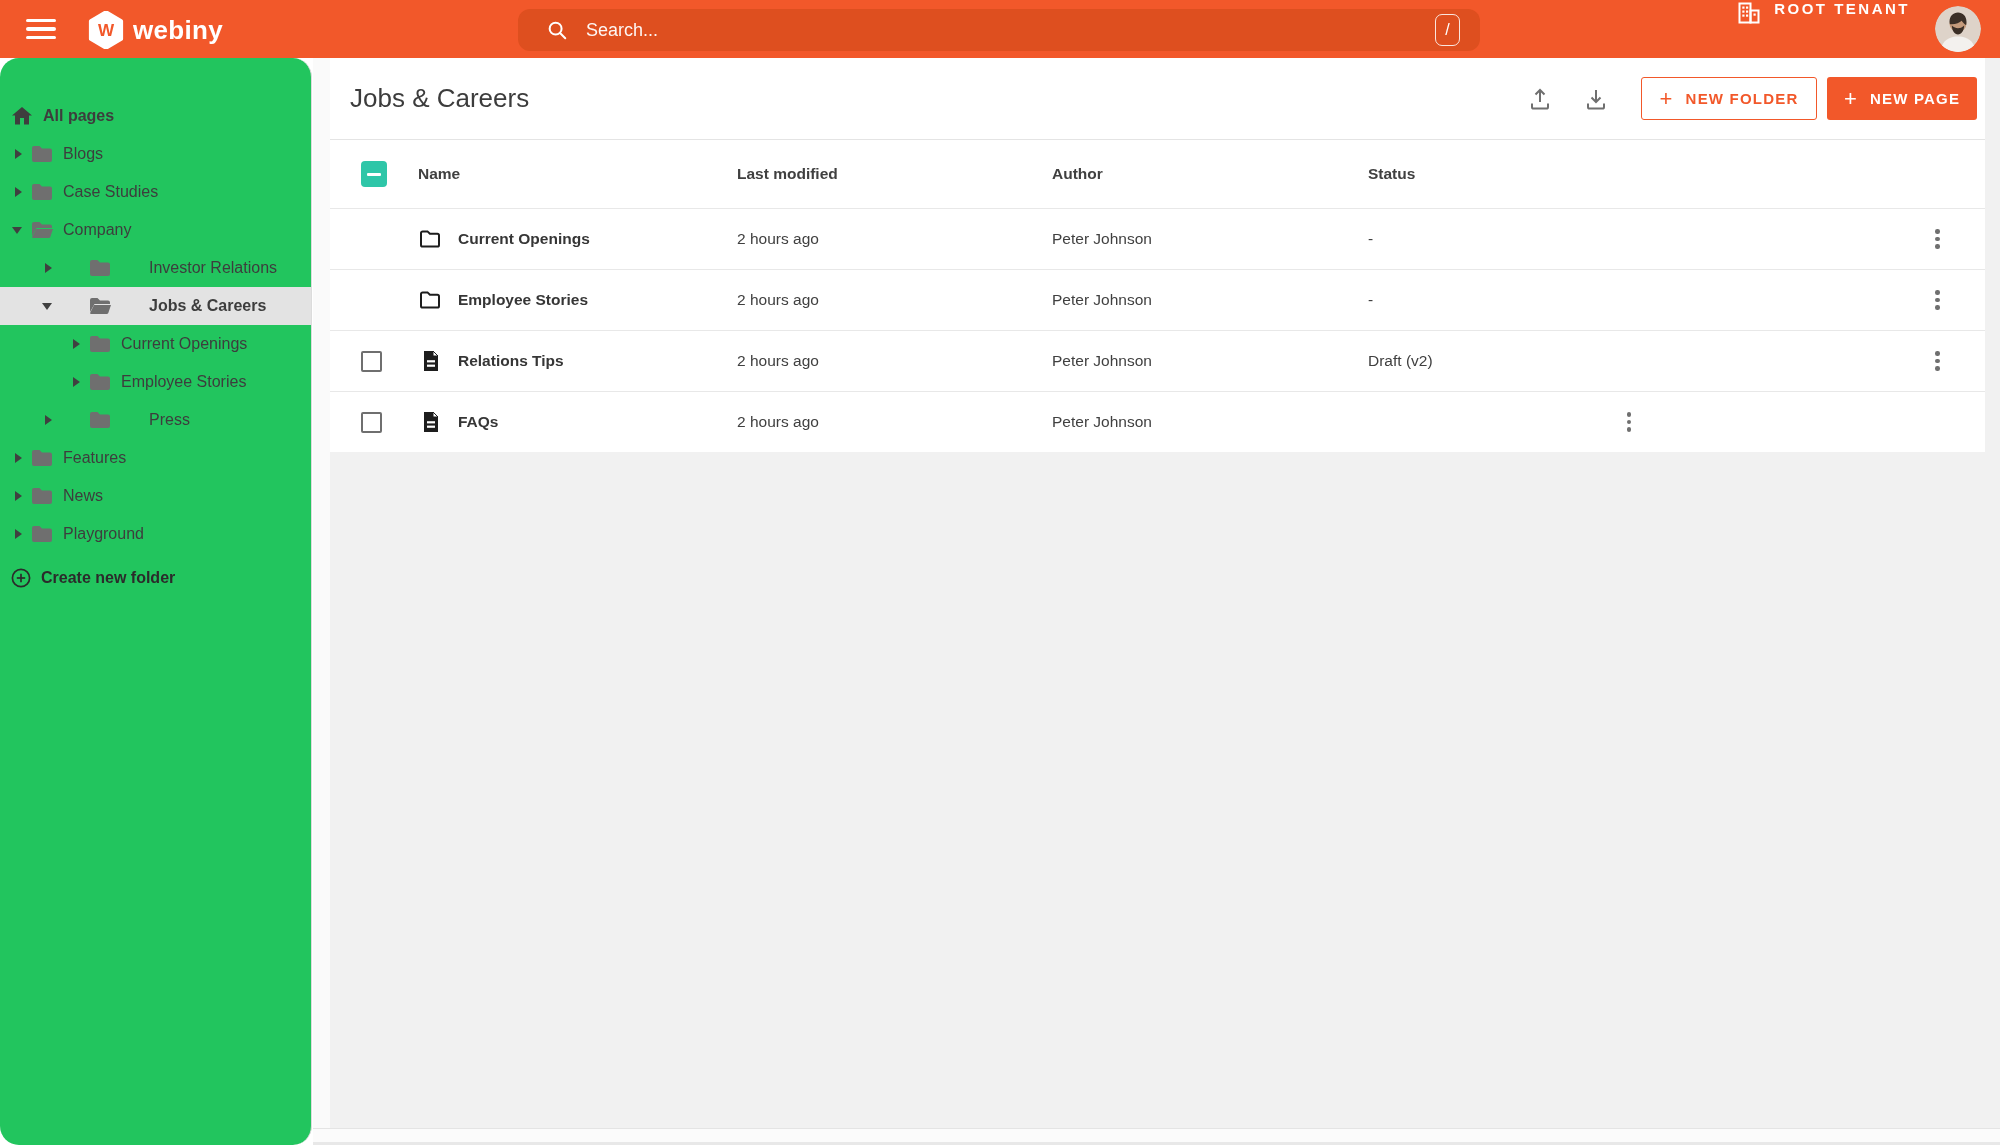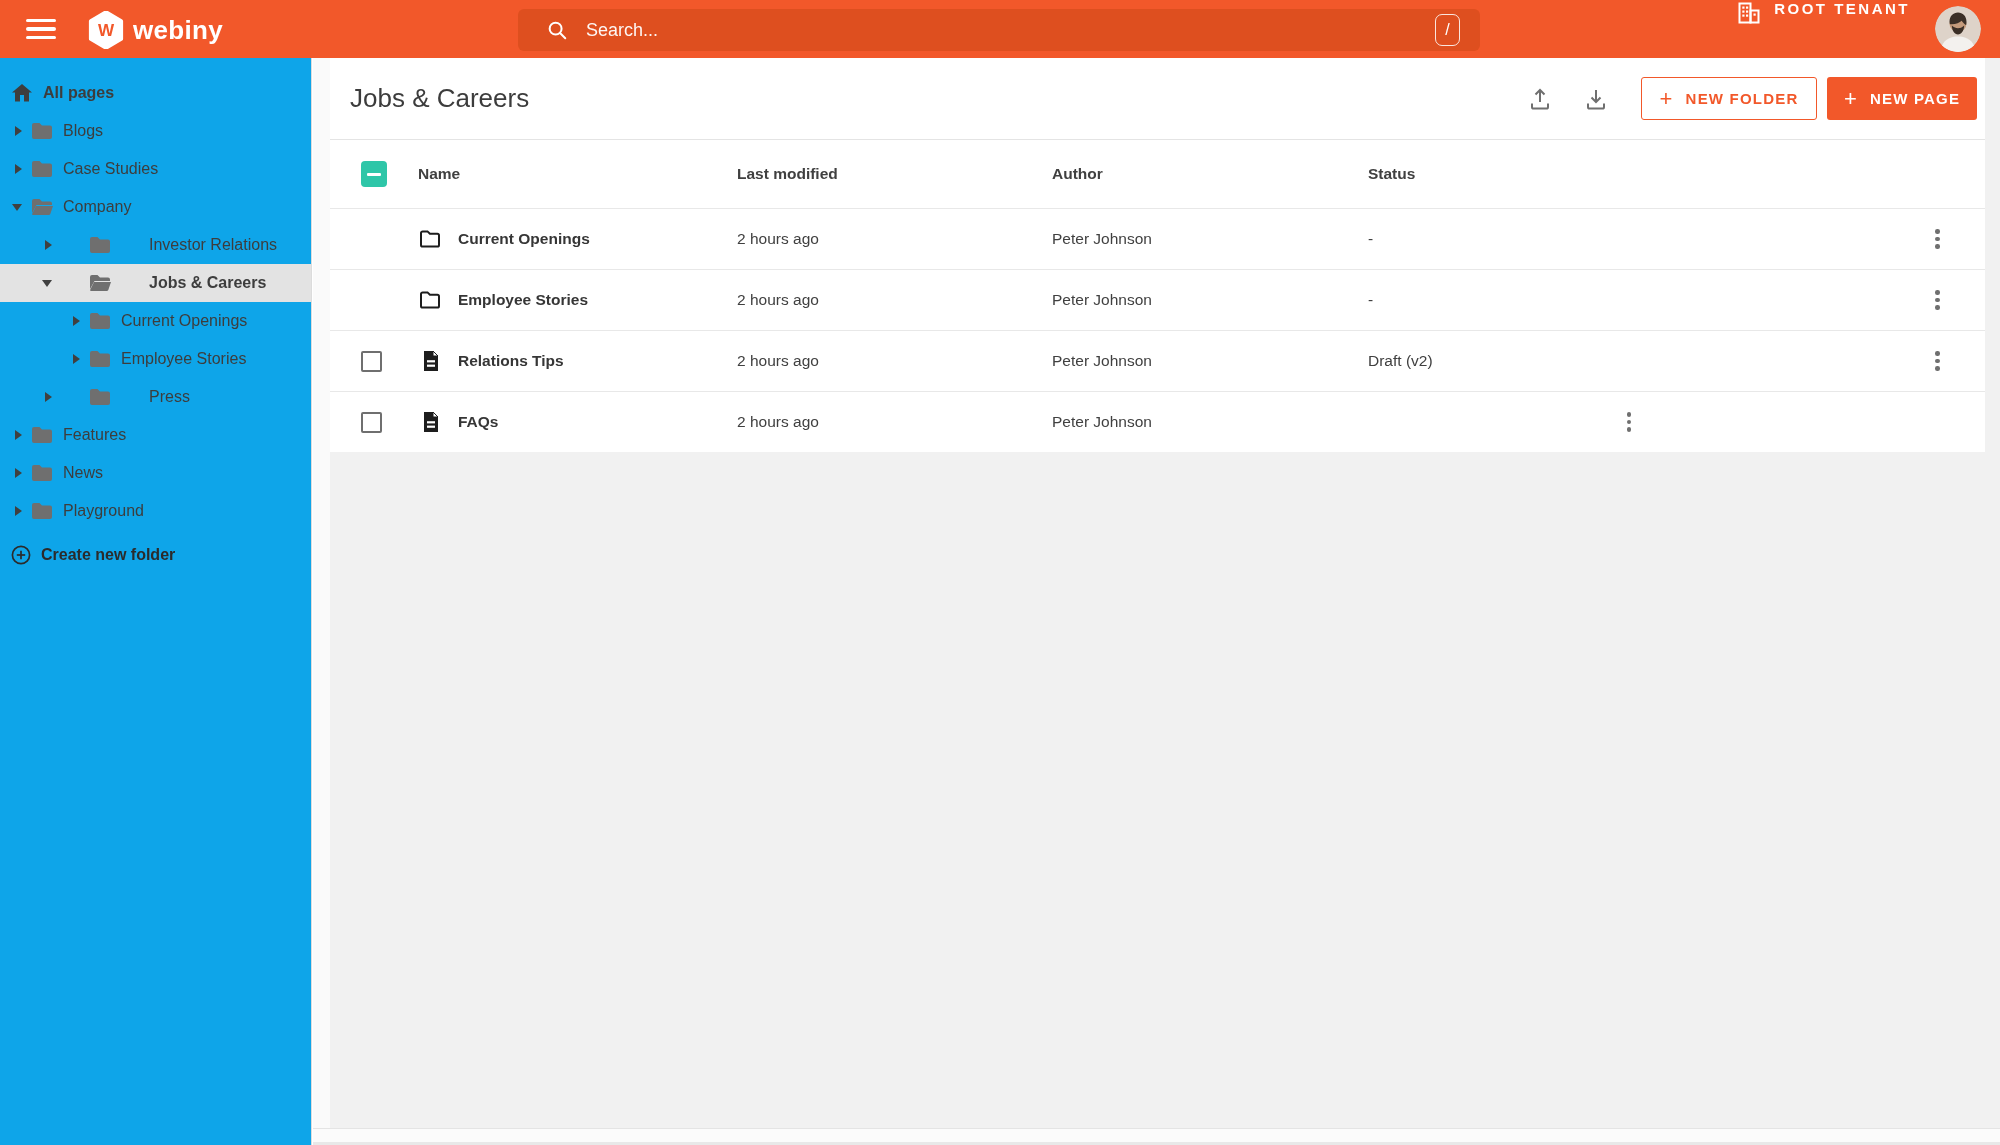--- a/index.html
+++ b/index.html
@@ -10,38 +10,38 @@
   .topbar { position:absolute; left:0; top:0; width:2000px; height:58px;
     background:#f2582a; z-index:10; }
   .hamburger { position:absolute; left:26px; top:19px; width:30px; height:20px;
     display:flex; flex-direction:column; justify-content:space-between; cursor:pointer; }
   .hamburger span { display:block; height:3.4px; border-radius:2px; background:#fff; }
   .logo-wrap { position:absolute; left:88px; top:11px; display:flex; align-items:center; }
   .logo-hex { width:36px; height:38px; }
   .wordmark { margin-left:9px; color:#fff; font-size:26px; font-weight:600;
     letter-spacing:0.3px; line-height:38px; }
   .searchbar { position:absolute; left:518px; top:9px; width:962px; height:42px;
-    background:#de4f1f; border-radius:6px; display:flex; align-items:center; padding:0 16px; }
+    background:#de4f1f; border-radius:12px; display:flex; align-items:center; padding:0 16px; }
   .search-ic { width:22px; height:22px; flex:0 0 auto; margin-left:12px; }
   .searchbar input { flex:1; margin-left:18px; background:transparent; border:none; outline:none;
     color:#fff; font-size:18px; font-family:inherit; }
   .searchbar input::placeholder { color:rgba(255,255,255,0.95); }
   .slash-badge { width:25px; height:32px; border:1.6px solid rgba(255,255,255,0.85);
     border-radius:7px; color:#fff; font-size:16px; display:flex; align-items:center;
     justify-content:center; margin-right:4px; }
   .tenant { position:absolute; right:90px; top:0; height:58px; display:flex;
     align-items:flex-start; cursor:pointer; }
   .tenant-ic { width:26px; height:26px; margin-right:12px; }
   .tenant-label { color:#fff; font-size:15px; font-weight:700; letter-spacing:2.5px; }
   .avatar { position:absolute; right:19px; top:6px; width:46px; height:46px;
     border-radius:50%; overflow:hidden; cursor:pointer; }
 
   
   .sidebar { position:absolute; left:0; top:58px; width:312px; bottom:0;
-    background:#0ea5e9; border-right:1px solid #dcdcdc; padding-top:16px; }
+    background:#22c55e; border-right:1px solid #dcdcdc; padding-top:39px;border-radius:19px; }
   .tree-item { height:38px; display:flex; align-items:center; font-size:16px;
     color:#3d3d3d; cursor:pointer; }
   .tree-item.selected { background:#e3e3e3; font-weight:700; }
   .tree-item.bold { font-weight:700; }
   .lvl0 { padding-left:10px; }
   .lvl1 { padding-left:40px;gap:28px; }
   .lvl2 { padding-left:68px; }
   .arrow { width:16px; height:16px; flex:0 0 16px; position:relative; margin-right:4px; }
   .arrow.right::after { content:""; position:absolute; left:5px; top:3px;
     border-left:7px solid #404040; border-top:5px solid transparent; border-bottom:5px solid transparent; }

